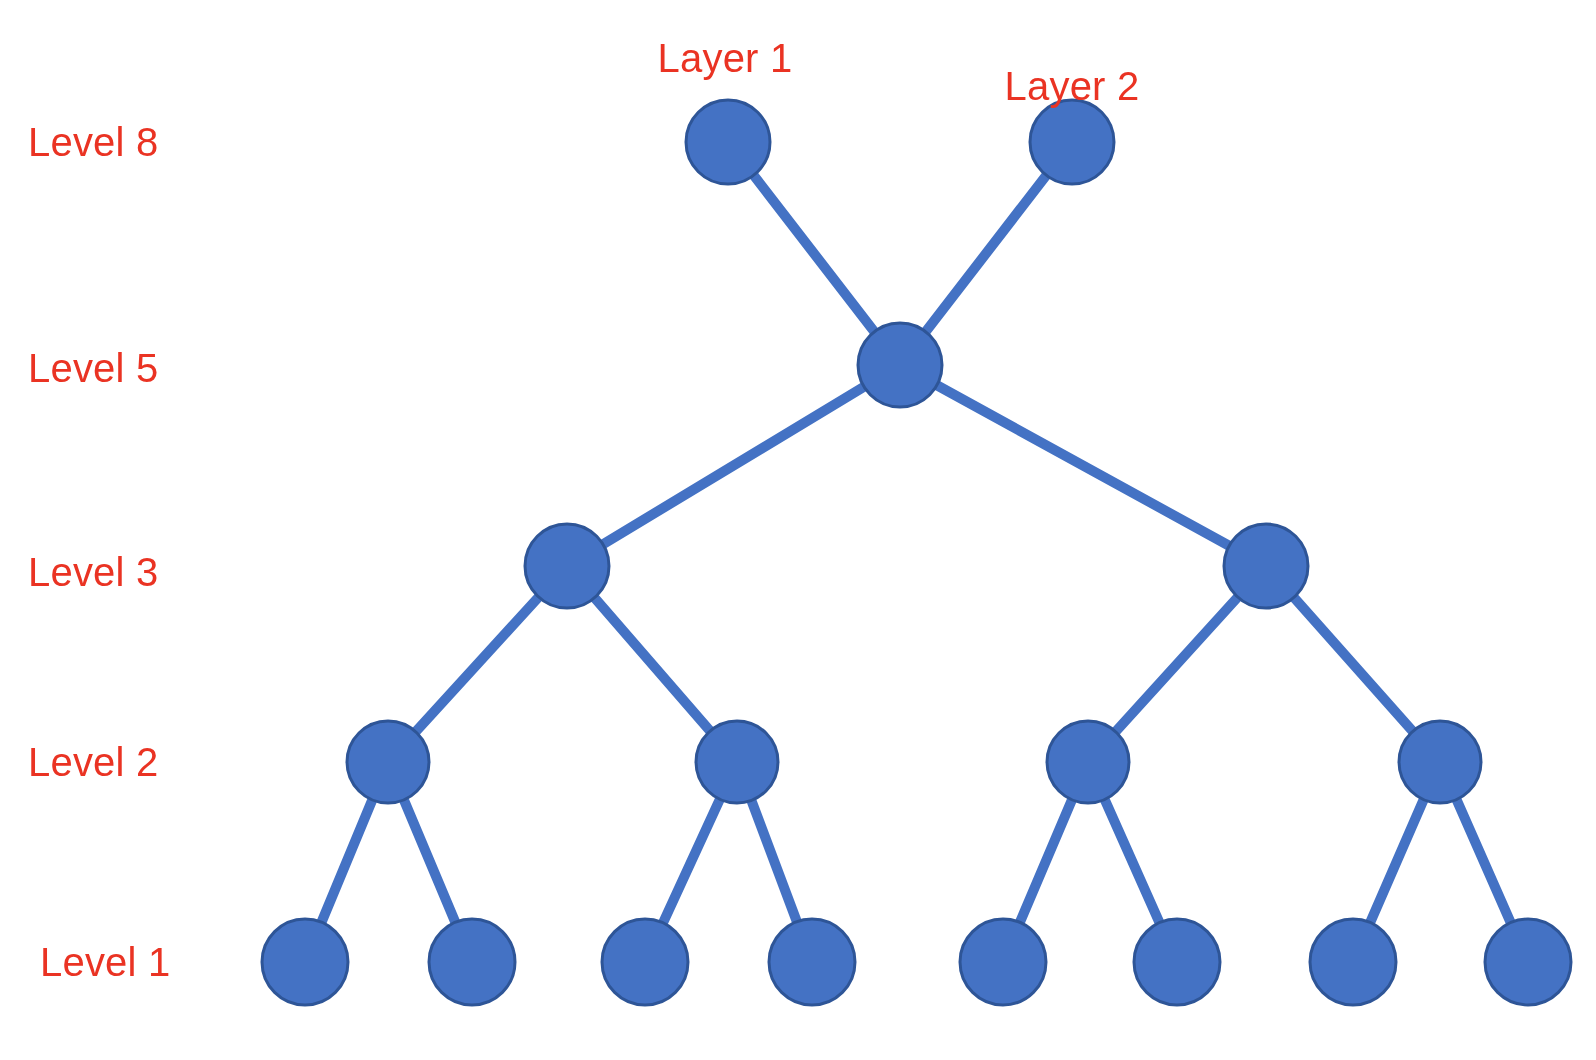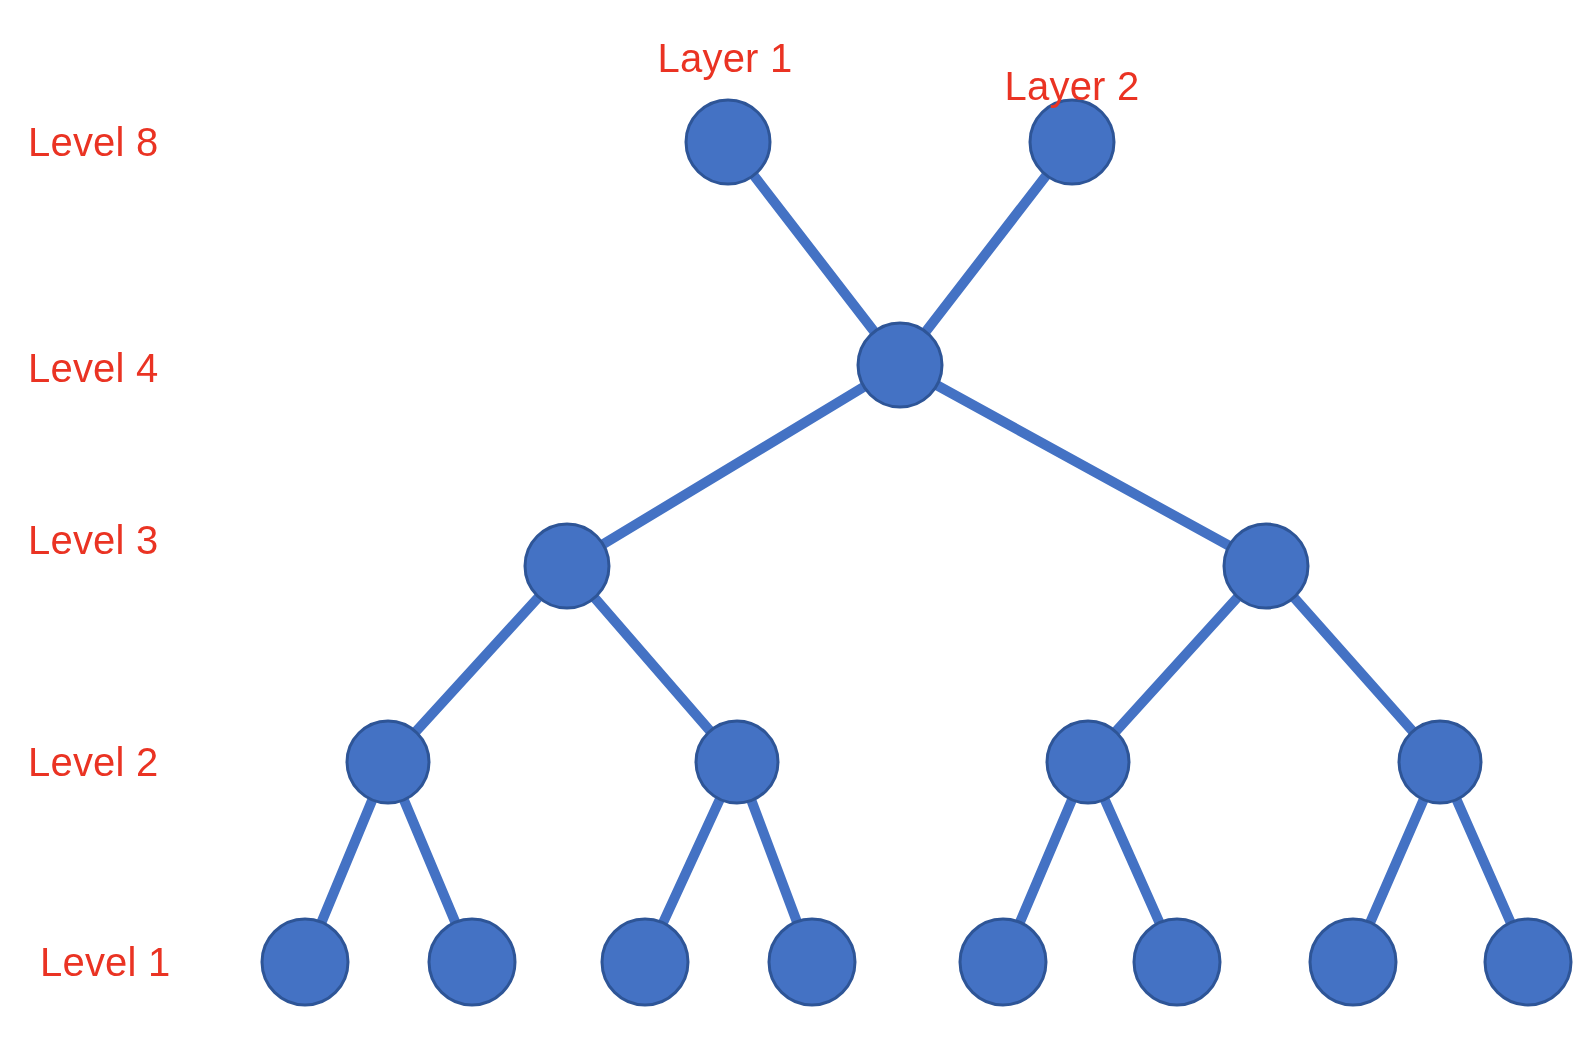--- a/index.html
+++ b/index.html
@@ -86,22 +86,22 @@
         <circle cx="645" cy="962" r="43" fill="#4472c4" stroke="#2e5597" stroke-width="3"></circle>
         <circle cx="812" cy="962" r="43" fill="#4472c4" stroke="#2e5597" stroke-width="3"></circle>
         <circle cx="1003" cy="962" r="43" fill="#4472c4" stroke="#2e5597" stroke-width="3"></circle>
         <circle cx="1177" cy="962" r="43" fill="#4472c4" stroke="#2e5597" stroke-width="3"></circle>
         <circle cx="1353" cy="962" r="43" fill="#4472c4" stroke="#2e5597" stroke-width="3"></circle>
         <circle cx="1528" cy="962" r="43" fill="#4472c4" stroke="#2e5597" stroke-width="3"></circle>
       </g>
   </svg>
   <div id="level-labels">
       <div class="level-label" style="left: 28px; top: 142px;">Level 8</div>
-      <div class="level-label" style="left: 28px; top: 368px;">Level 4</div>
-      <div class="level-label" style="left: 28px; top: 540px;">Level 3</div>
+      <div class="level-label" style="left: 28px; top: 368px;">Level 5</div>
+      <div class="level-label" style="left: 28px; top: 572px;">Level 3</div>
       <div class="level-label" style="left: 28px; top: 762px; text-align: right;">Level 2</div>
       <div class="level-label" style="left: 40px; top: 962px;">Level 1</div>
     </div>
   <div id="layer-labels">
       <div class="layer-label" style="left: 725px; top: 58px;">Layer 1</div>
       <div class="layer-label" style="left: 1072px; top: 58px; margin-top: 28px;">Layer 2</div>
     </div>
 </div>
 
 </body></html>

